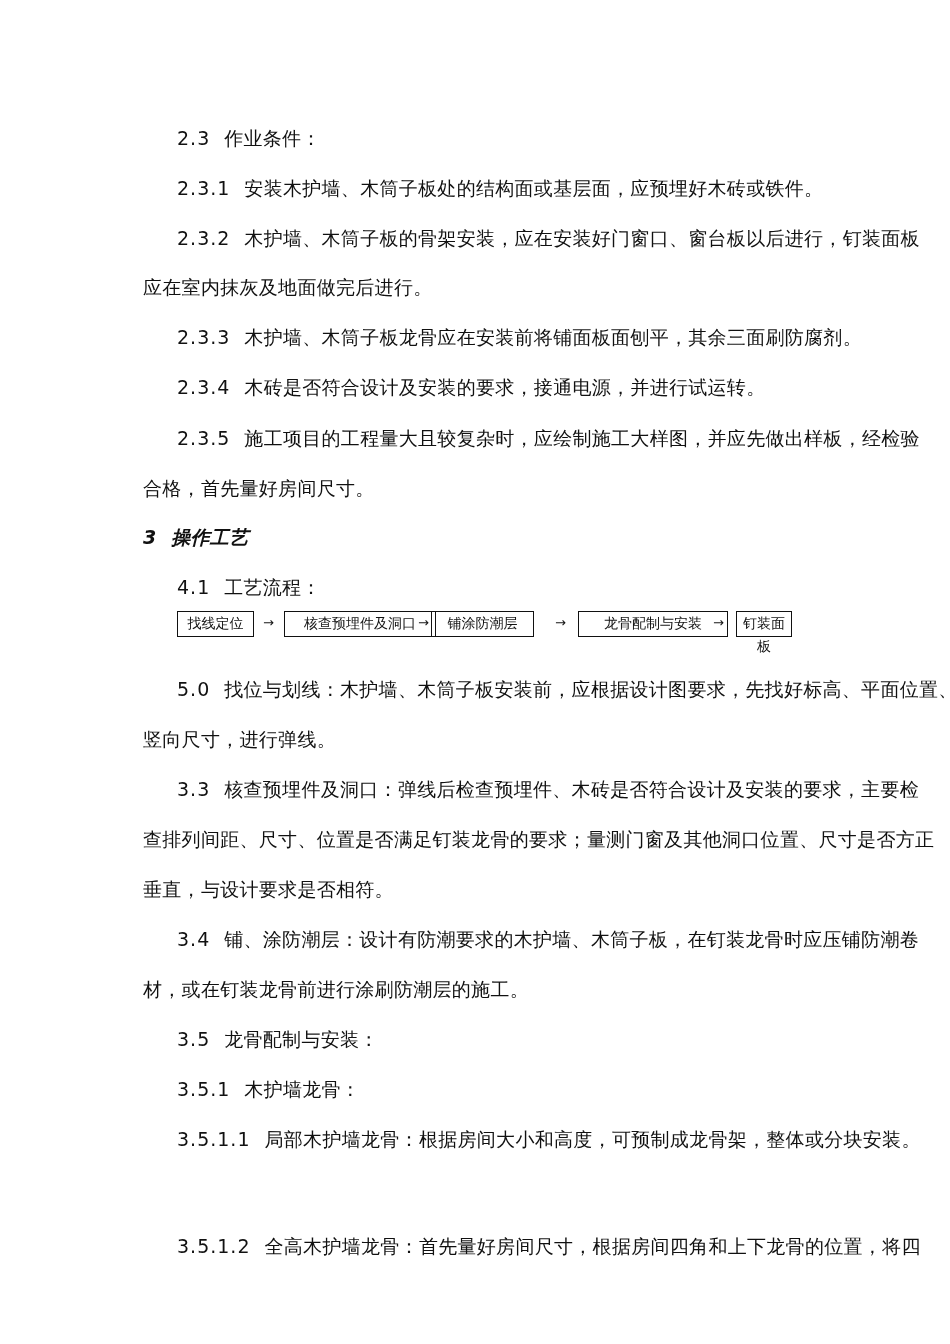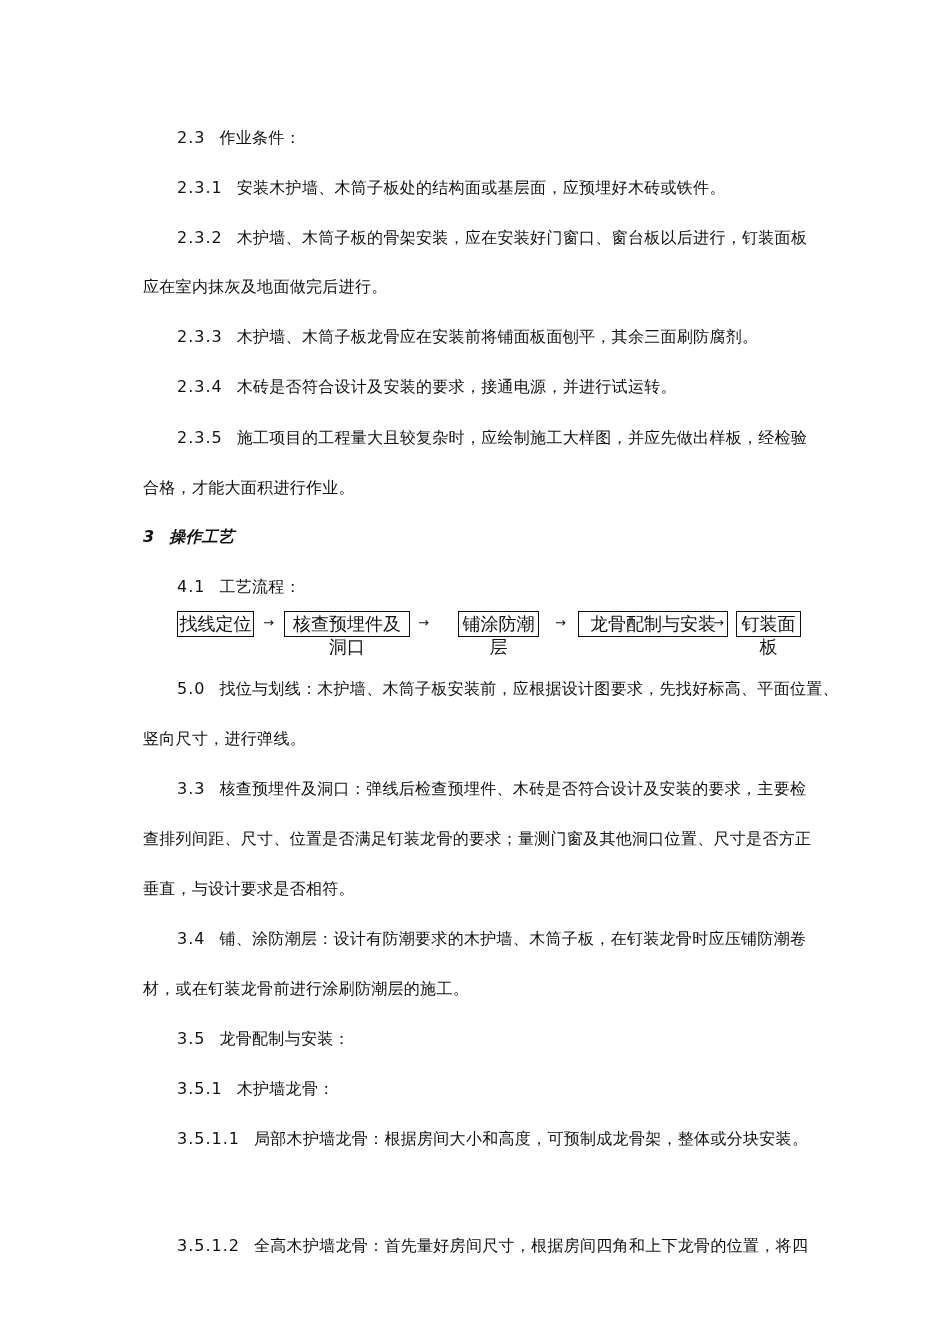--- a/index.html
+++ b/index.html
@@ -1,24 +1,24 @@
 <!DOCTYPE html>
 <html><head>
 <meta charset="utf-8">
 <style>
   html, body { margin: 0; padding: 0; background: #ffffff; }
   body { width: 950px; height: 1344px; position: relative; overflow: hidden;
          font-family: "DejaVu Sans", "Liberation Sans", sans-serif; color: #111; }
-  .line { position: absolute; font-size: 16px; line-height: 20px; white-space: nowrap; letter-spacing: 0.3px; }
+  .line { position: absolute; font-size: 19px; line-height: 20px; white-space: nowrap; letter-spacing: 0.3px; }
   .indent { left: 177px; }
   .flush { left: 143px; text-align: center; }
   .num { display: inline-block; margin-right: 14px; letter-spacing: 1px; }
   .h1 { font-weight: bold; font-style: italic; }
   .flow-box { position: absolute; top: 611px; height: 26px; border: 1.5px solid #111; box-sizing: border-box;
-              font-size: 18px; line-height: 23px; text-align: center; }
+              font-size: 14px; line-height: 23px; text-align: center; }
   .flow-arrow { position: absolute; top: 613px; font-size: 13px; line-height: 20px; }
 </style>
 </head>
 <body>
 
 <div>
 
   <div class="line indent" style="top:128px">
     <span class="num">2.3</span><span>作业条件：</span>
   </div>
@@ -36,40 +36,40 @@
     <span class="num">2.3.3</span><span>木护墙、木筒子板龙骨应在安装前将铺面板面刨平，其余三面刷防腐剂。</span>
   </div>
 
   <div class="line indent" style="top:377px">
     <span class="num">2.3.4</span><span>木砖是否符合设计及安装的要求，接通电源，并进行试运转。</span>
   </div>
 
   <div class="line indent" style="top:428px">
     <span class="num">2.3.5</span><span>施工项目的工程量大且较复杂时，应绘制施工大样图，并应先做出样板，经检验</span>
   </div>
-  <div class="line flush" style="top:478px">合格，才能大面积进行作业。</div>
+  <div class="line flush" style="top:478px">合格，首先量好房间尺寸。</div>
 
   <div class="line flush h1" style="top:527px">
     <span class="num">3</span><span>操作工艺</span>
   </div>
 
   <div class="line indent" style="top:577px">
     <span class="num">4.1</span><span>工艺流程：</span>
   </div>
 
   <div>
     <div class="flow-box" style="left:177px;width:77px">找线定位</div>
     <div class="flow-arrow" style="left:263px">→</div>
-    <div class="flow-box" style="left:284px;width:126px">核查预埋件及洞口</div>
+    <div class="flow-box" style="left:284px;width:152px">核查预埋件及洞口</div>
     <div class="flow-arrow" style="left:418px">→</div>
-    <div class="flow-box" style="left:458px;width:81px">铺涂防潮层</div>
+    <div class="flow-box" style="left:431px;width:103px">铺涂防潮层</div>
     <div class="flow-arrow" style="left:555px">→</div>
     <div class="flow-box" style="left:578px;width:150px">龙骨配制与安装</div>
     <div class="flow-arrow" style="left:713px">→</div>
-    <div class="flow-box" style="left:736px;width:65px">钉装面板</div>
+    <div class="flow-box" style="left:736px;width:56px">钉装面板</div>
   </div>
 
   <div class="line indent" style="top:679px">
     <span class="num">5.0</span><span>找位与划线：木护墙、木筒子板安装前，应根据设计图要求，先找好标高、平面位置、</span>
   </div>
   <div class="line flush" style="top:729px">竖向尺寸，进行弹线。</div>
 
   <div class="line indent" style="top:779px">
     <span class="num">3.3</span><span>核查预埋件及洞口：弹线后检查预埋件、木砖是否符合设计及安装的要求，主要检</span>
   </div>

